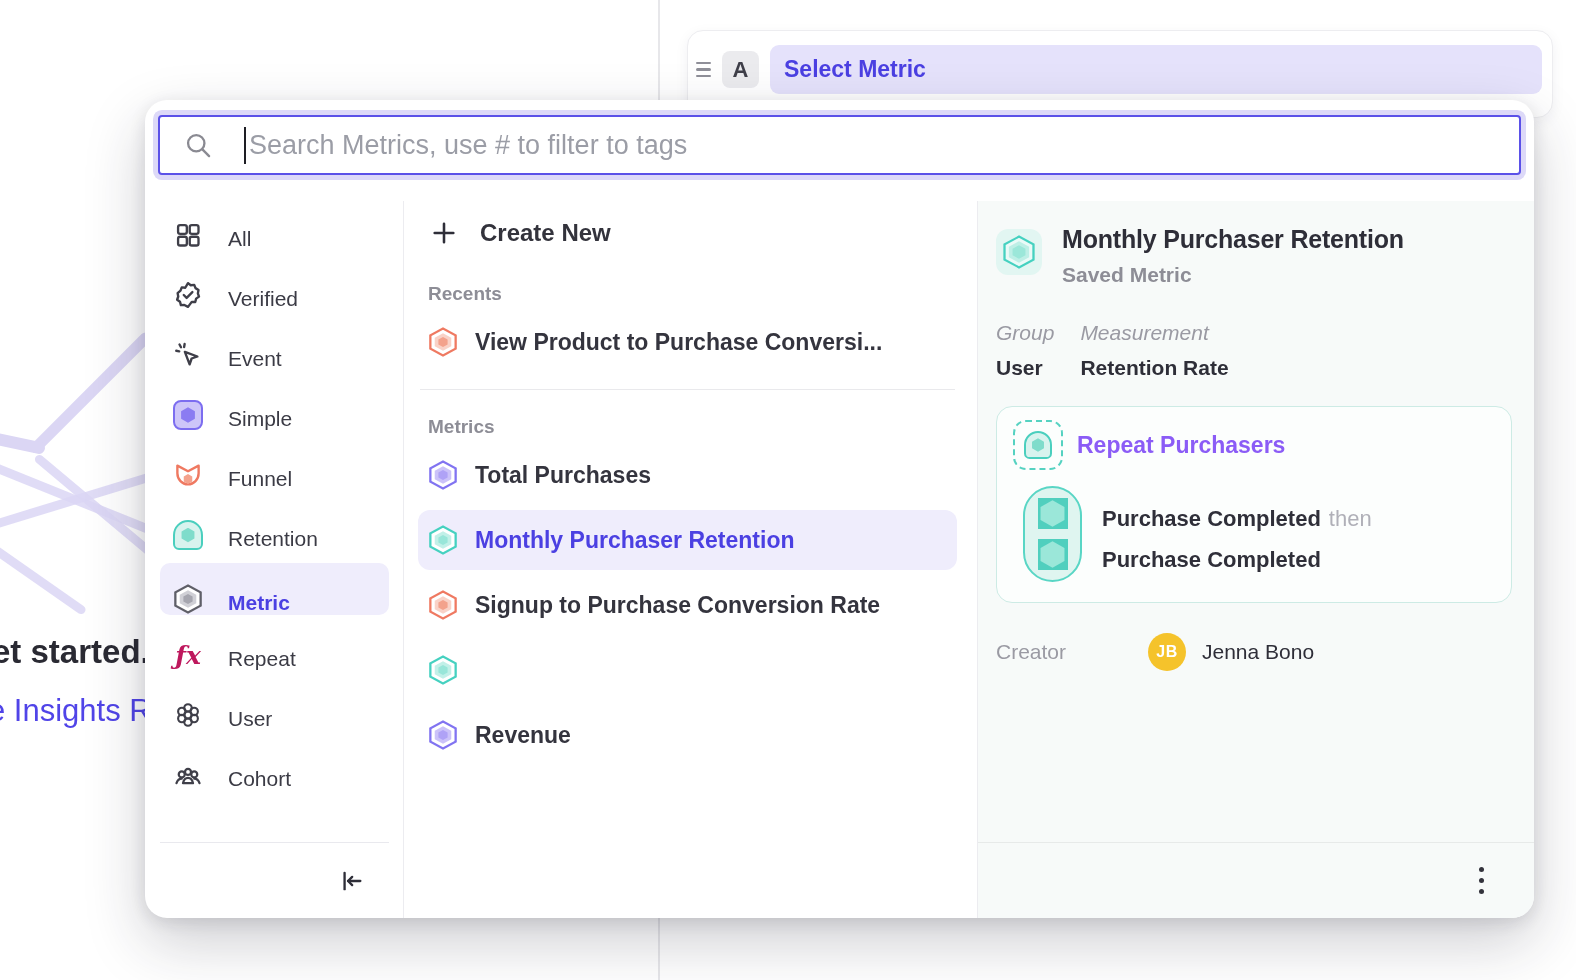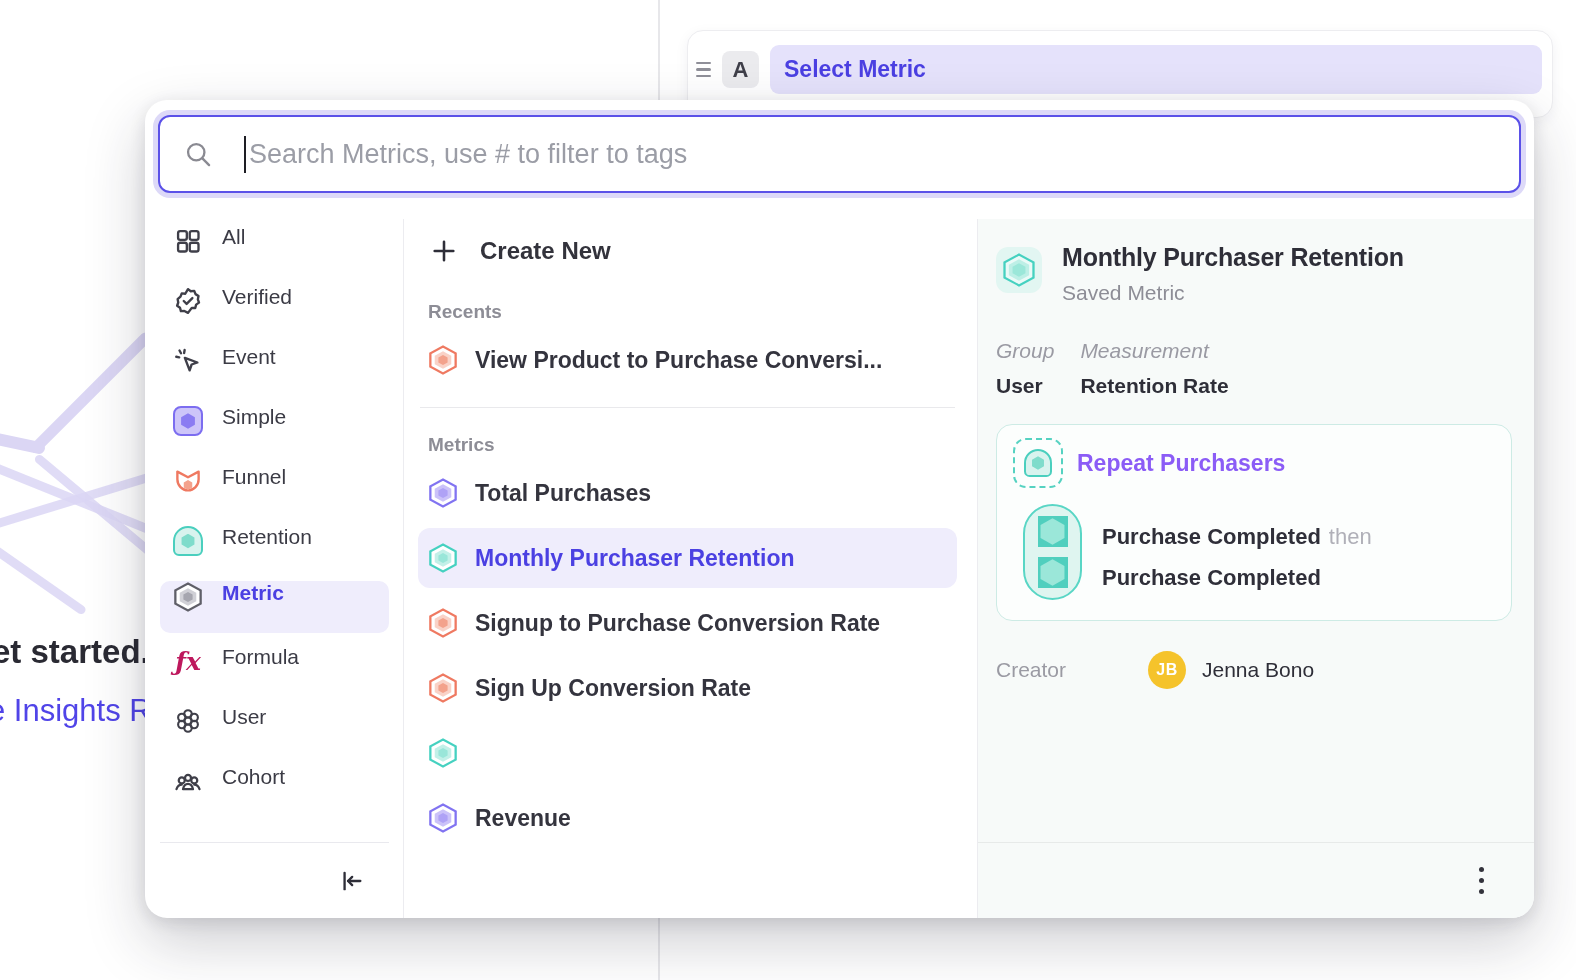--- a/index.html
+++ b/index.html
@@ -22,33 +22,33 @@
     font-size:22px; font-weight:700; color:#3F3F49; }
   .metric-pill { flex:1; height:49px; background:#E5E2FB; border-radius:9px; display:flex; align-items:center;
     padding-left:14px; font-size:23px; font-weight:700; color:#4B40E2; }
 
   
   .modal { position:absolute; left:145px; top:100px; width:1389px; height:818px; background:#fff; z-index:10;
     border-radius:22px; box-shadow:0 24px 60px rgba(30,30,50,0.22), 0 4px 16px rgba(30,30,50,0.12);
     display:flex; flex-direction:column; overflow:hidden; }
 
   .search-wrap { padding:15px 13px 0 13px; }
-  .search-box { position:relative; height:78px; border:2px solid #5B51E8; border-radius:12px;
+  .search-box { position:relative; height:60px; border:2px solid #5B51E8; border-radius:4px;
     box-shadow:0 0 0 5px #DDD9F8; display:flex; align-items:center; padding-left:24px; background:#fff; }
   .search-box svg { flex:none; }
   .caret { width:2px; height:37px; background:#1E1E24; margin-left:32px; flex:none; }
   .search-input { flex:1; border:none; outline:none; font-size:27px; color:#33333C; padding-left:3px;
     font-family:"Liberation Sans", sans-serif; background:transparent; }
   .search-input::placeholder { color:#9B9DA6; }
 
   .content { flex:1; display:flex; min-height:0; margin-top:26px; }
 
   
   .sidebar { width:259px; border-right:1px solid #ECECF0; display:flex; flex-direction:column; padding:6px 14px 0 15px; }
-  .side-item { height:44px; margin-bottom:16px; display:flex; align-items:flex-start; gap:18px; padding-left:12px;
+  .side-item { height:44px; margin-bottom:16px; display:flex; align-items:flex-end; gap:24px; padding-left:12px;
     border-radius:10px; cursor:pointer; font-size:21px; font-weight:500; color:#3B3B45; }
   .side-item.selected { background:#EFEDFC; color:#4B40E2; font-weight:600; height:52px; margin:-4px 0 12px 0; }
   .icon-box { width:32px; height:32px; display:grid; place-items:center; flex:none; }
   .sidebar-foot { margin-top:auto; border-top:1px solid #E9E9EE; height:76px; display:flex; align-items:center;
     justify-content:flex-end; padding-right:18px; }
   .foot-btn { width:40px; height:40px; display:grid; place-items:center; cursor:pointer; border-radius:8px; }
 
   
   .list-col { flex:1; border-right:1px solid #ECECF0; padding:0 20px 0 14px; overflow:hidden; }
   .create-row { height:48px; display:flex; align-items:center; gap:20px; margin:8px 0 2px; padding-left:10px; cursor:pointer; }
@@ -81,21 +81,21 @@
     border-radius:15px 15px 6px 6px; display:grid; place-items:center; }
   .arch .hexcore { width:14px; height:15px; background:#7FDCCB; }
   .fx { font-size:25px; font-style:italic; font-weight:600; color:#be185d; font-family:"DejaVu Serif", serif; }
 
   
   .detail-col { width:556px; background:#F7FAF9; display:flex; flex-direction:column; }
   .detail-body { padding:24px 22px 0 18px; flex:1; }
   .d-header { display:flex; gap:20px; align-items:flex-start; }
   .d-icon { width:46px; height:46px; border-radius:12px; background:#E2F6F2; display:grid; place-items:center; margin-top:4px; }
   .d-title { font-size:25px; font-weight:700; color:#2E2E38; letter-spacing:-0.2px; }
-  .d-sub { font-size:21px; color:#8D8D96; margin-top:9px; }
+  .d-sub { font-size:21px; color:#8D8D96; margin-top:9px;font-weight:bold; }
   .meta-row { display:flex; gap:26px; margin:34px 0 0 0; }
   .meta-label { font-size:21px; color:#9A9AA3;font-style:italic; }
   .meta-value { font-size:21px; font-weight:600; color:#2E2E38; margin-top:11px; }
 
   .def-card { margin-top:26px; background:#FCFEFD; border:1.5px solid #CDEBE5; border-radius:16px; padding:13px 16px 20px; }
   .def-head { display:flex; align-items:center; gap:14px; }
   .dashed-icon { width:50px; height:50px; border:2.5px dashed #55D2C1; border-radius:13px; display:grid; place-items:center; }
   .dashed-icon .arch { width:28px; height:28px; }
   .dashed-icon .arch .hexcore { width:13px; height:14px; }
   .def-name { font-size:23px; font-weight:700; color:#8b5cf6; }
@@ -236,21 +236,21 @@
               <i class="k"></i>
             </span>
           </span>
         <span>Metric</span>
       </div>
 
       <div class="side-item">
         <span class="icon-box">
             <span class="fx">ƒx</span>
           </span>
-        <span>Formula</span>
+        <span>Repeat</span>
       </div>
 
       <div class="side-item">
         <span class="icon-box">
           <svg width="30" height="30" viewBox="0 0 24 24" fill="none" stroke="#3F3F49" stroke-width="1.7">
             <circle cx="12" cy="12" r="3"></circle>
               <circle cx="12" cy="6.4" r="3"></circle>
               <circle cx="16.9" cy="9.2" r="3"></circle>
             <circle cx="16.9" cy="14.8" r="3"></circle>
               <circle cx="12" cy="17.6" r="3"></circle>
@@ -334,29 +334,20 @@
       <div class="m-row">
         <span class="hexbadge" style="--c:#EF7961; --m:#F9D2C7; --k:#F3A28C;">
             <i class="o"></i>
             <i class="w"></i>
             <i class="m"></i>
             <i class="k"></i>
           </span>
         <span class="label">Signup to Purchase Conversion Rate</span>
       </div>
 
-      <div class="m-row">
-        <span class="hexbadge" style="--c:#EF7961; --m:#F9D2C7; --k:#F3A28C;">
-            <i class="o"></i>
-            <i class="w"></i>
-            <i class="m"></i>
-            <i class="k"></i>
-          </span>
-        <span class="label">Sign Up Conversion Rate</span>
-      </div>
 
       <div class="m-row">
         <span class="hexbadge" style="--c:#45D1C0; --m:#C2F0E8; --k:#99E6D9;">
             <i class="o"></i>
             <i class="w"></i>
             <i class="m"></i>
             <i class="k"></i>
           </span>
       </div>
 

